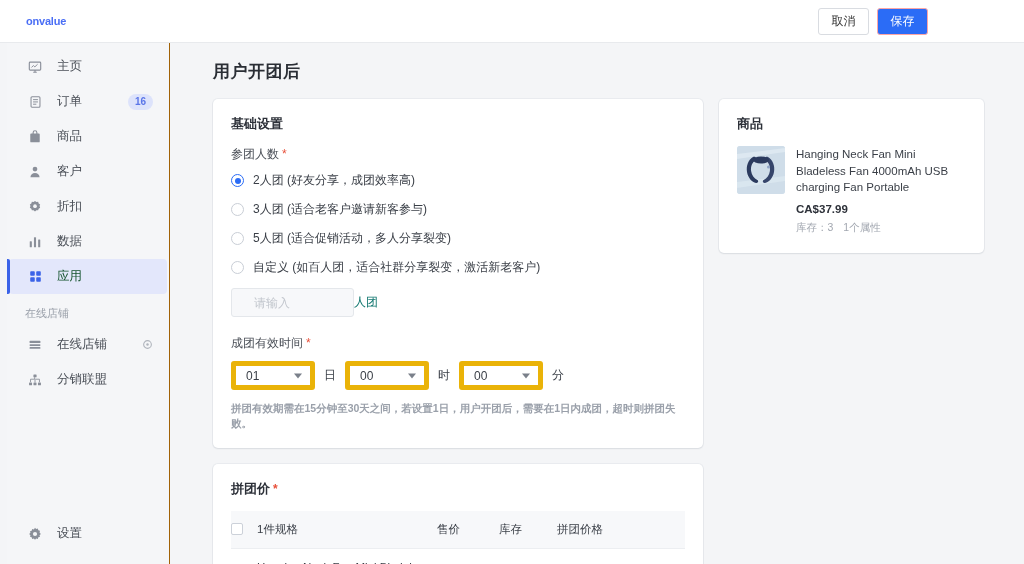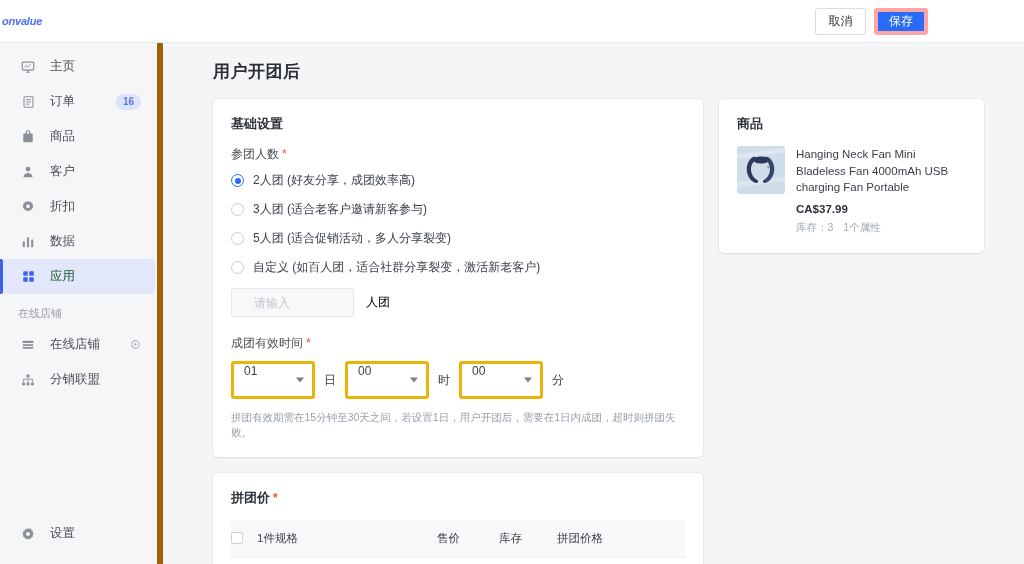--- a/index.html
+++ b/index.html
@@ -14,57 +14,56 @@
   
   .topbar {
     position: absolute; top: 0; left: 0;
     width: 1024px; height: 43px;
     background: #ffffff;
     border-bottom: 1px solid #e8eaed;
     display: flex; align-items: center;
     z-index: 20;
   }
   .logo {
-    margin-left: 2px;
+    margin-left: 26px;
     font-size: 11px;
     font-weight: 700;
     color: #4a6ef5;
     letter-spacing: -0.2px;
     filter: blur(0.25px);
     user-select: none;
-    font-style: italic;
   }
   .topbar-actions {
     margin-left: auto;
     display: flex; align-items: center; gap: 8px;
     margin-right: 96px;
   }
   .btn {
     height: 27px; min-width: 51px;
     border-radius: 3px;
     font-size: 12px;
     display: inline-flex; align-items: center; justify-content: center;
     cursor: pointer;
     padding: 0 11px;
   }
   .btn-cancel {
     background: #fff; color: #333;
     border: 1px solid #d9dce1;
   }
   .btn-save {
     background: #2b6cf6; color: #fff;
-    border: 4px solid #fca5a5;
+    border: 1px solid #fca5a5;
   }
 
   
   .sidebar {
-    position: absolute; top: 43px; left: 0;
+    position: absolute; top: 43px; left: 7px;
     width: 163px; height: 521px;
     background: #f5f6f8;
-    border-right: 6px solid #a16207;
+    border-right: 1px solid #a16207;
     z-index: 15;
   }
   .nav-item {
     position: relative;
     height: 35px;
     display: flex; align-items: center;
     padding-left: 18px;
     cursor: pointer;
     margin: 0 2px;
     border-radius: 4px;
@@ -173,47 +172,47 @@
     width: 123px; height: 29px;
     border: 1px solid #e4e7eb;
     background: #f7f8fa;
     border-radius: 3px;
     font-size: 12px;
     color: #c2c6cd;
     padding: 0 22px;
     font-family: inherit;
   }
   .txt-input::placeholder { color: #c2c6cd; }
-  .unit { font-size: 12px; color: #000000; margin-left: 12px; }
+  .unit { font-size: 12px; color: #0f766e; }
 
   
   .sel-row { display: flex; align-items: center; margin-top: 2px; }
   .sel {
     position: relative;
-    width: 84px; height: 38px;
-    border: 3px solid #eab308;
+    width: 84px; height: 29px;
+    border: 5px solid #eab308;
     border-radius: 3px;
     background: #fff;
-    display: flex; align-items: flex-start;
+    display: flex; align-items: center;
     padding: 0 10px;
     font-size: 12px; color: #3a3f47;
     cursor: pointer;
   }
   .sel .caret {
     position: absolute; right: 8px; top: 50%;
     transform: translateY(-50%);
     width: 0; height: 0;
     border-left: 4px solid transparent;
     border-right: 4px solid transparent;
     border-top: 5px solid #7a808a;
   }
   .sel-unit { font-size: 12px; color: #3a3f47; margin: 0 9px; }
   .hint {
     font-size: 10.5px; color: #9aa0aa;
-    margin-top: 11px; line-height: 1.4;
+    margin-top: 11px; line-height: 1.4; font-weight: bold;
   }
 
   
   .tbl { width: 100%; border-collapse: collapse; margin-top: 4px; }
   .tbl thead th {
     background: #f7f8fa;
     font-size: 11.5px; font-weight: 400; color: #3a3f47;
     text-align: left;
     padding: 11px 0;
     border-bottom: 1px solid #eceef1;

